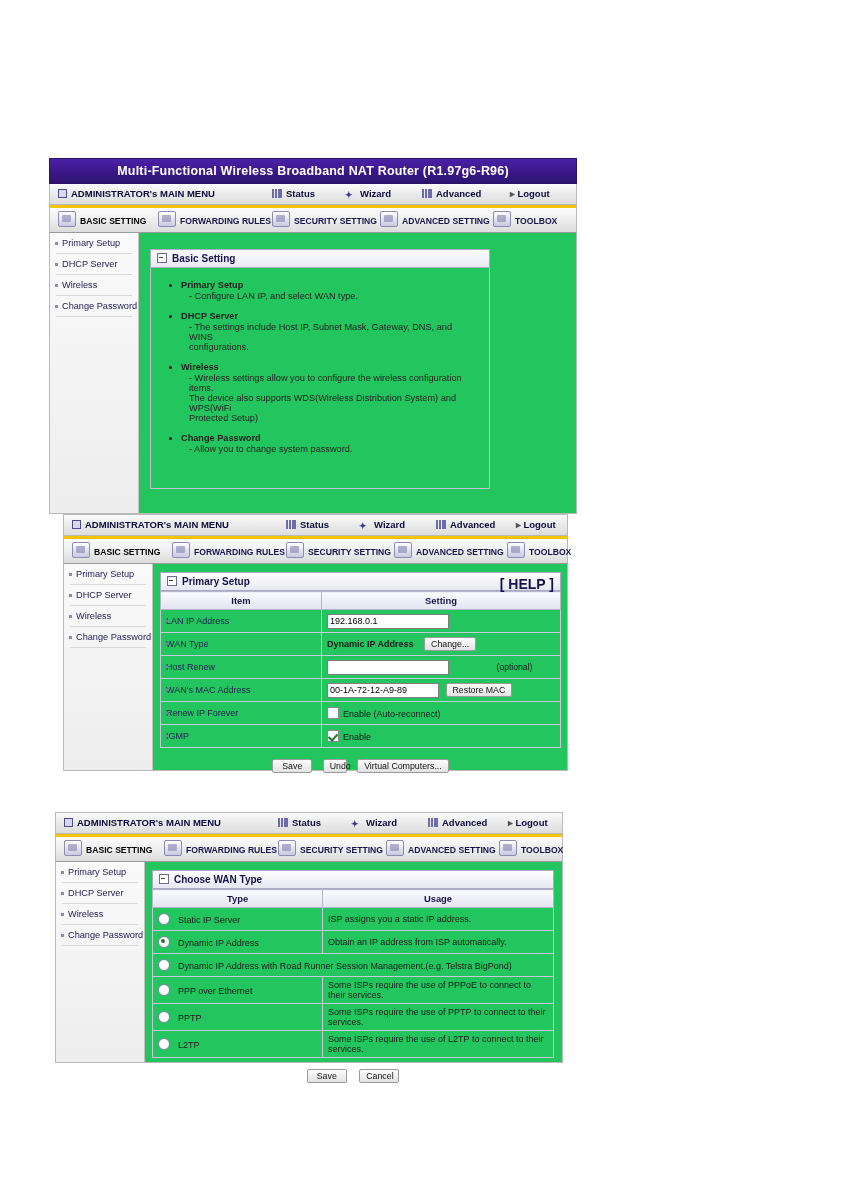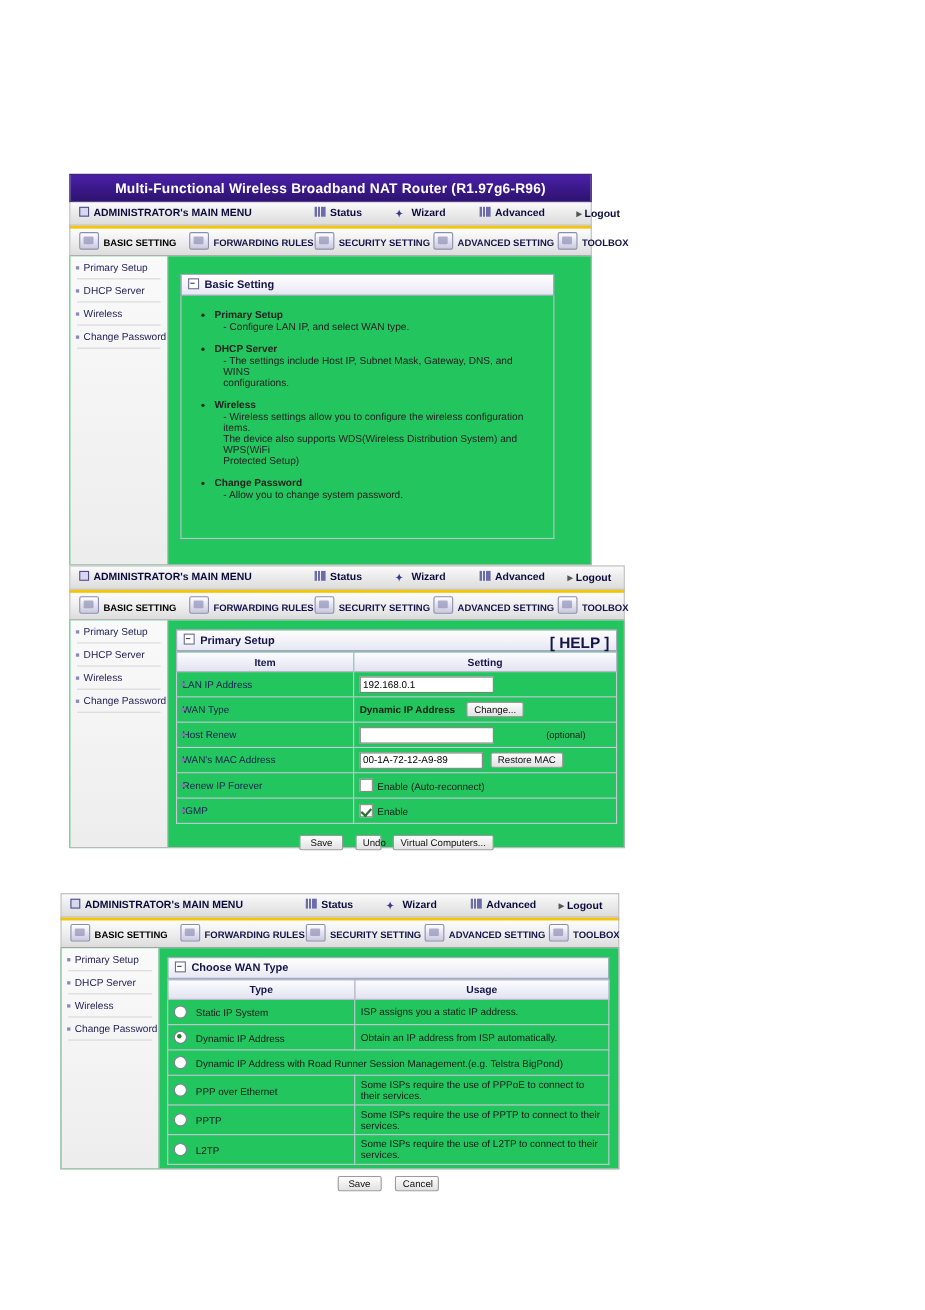--- a/index.html
+++ b/index.html
@@ -74,21 +74,21 @@
   .radio{display:inline-block;width:10px;height:10px;border:1px solid #7e7e9a;border-radius:50%;background:#fff;vertical-align:-2px;position:relative;}
   .radio.on:after{content:"";position:absolute;left:2px;top:2px;width:4px;height:4px;border-radius:50%;background:#2a7a2a;}
   .btnrow{text-align:center;padding:7px 0 5px;}
   .small{font-size:8.6px;padding-left:35px;}
 </style>
 </head>
 <body>
 
 <div class="page">
 
-  <div class="panel" style="left:63px;top:158px;width:475px;">
+  <div class="panel" style="left:49px;top:158px;width:528px;">
     <div class="titlebar">Multi-Functional Wireless Broadband NAT Router (R1.97g6-R96)</div>
 
     <div class="mainmenu">
       <div class="mi" style="left:8px;"><span class="sqicon"></span><span>ADMINISTRATOR's MAIN MENU</span></div>
       <div class="mi" style="left:222px;"><span class="barsicon"></span><span>Status</span></div>
       <div class="mi" style="left:295px;"><span class="wiz">✦</span><span>Wizard</span></div>
       <div class="mi" style="left:372px;"><span class="barsicon"></span><span>Advanced</span></div>
       <div class="mi" style="left:460px;"><span style="color:#555;">▸ </span><span>Logout</span></div>
     </div>
     <div class="yellowbar"></div>
@@ -257,21 +257,21 @@
       </div>
       <div class="content" style="padding:8px 8px 8px 8px;">
         <div class="cardhdr"><span class="minus"></span><span>Choose WAN Type</span></div>
         <table class="grid">
           <tbody>
               <tr>
             <th style="width:165px;">Type</th>
             <th>Usage</th>
           </tr>
           <tr>
-            <td><span class="radio" style="margin-right:8px;"></span><span>Static IP System</span></td>
+            <td><span class="radio" style="margin-right:8px;"></span><span>Static IP Server</span></td>
             <td>ISP assigns you a static IP address.</td>
           </tr>
           <tr>
             <td><span class="radio on" style="margin-right:8px;"></span><span>Dynamic IP Address</span></td>
             <td>Obtain an IP address from ISP automatically.</td>
           </tr>
           <tr>
             <td colspan="2"><span class="radio" style="margin-right:8px;"></span><span>Dynamic IP Address with Road Runner Session Management.(e.g. Telstra BigPond)</span></td>
           </tr>
           <tr>

